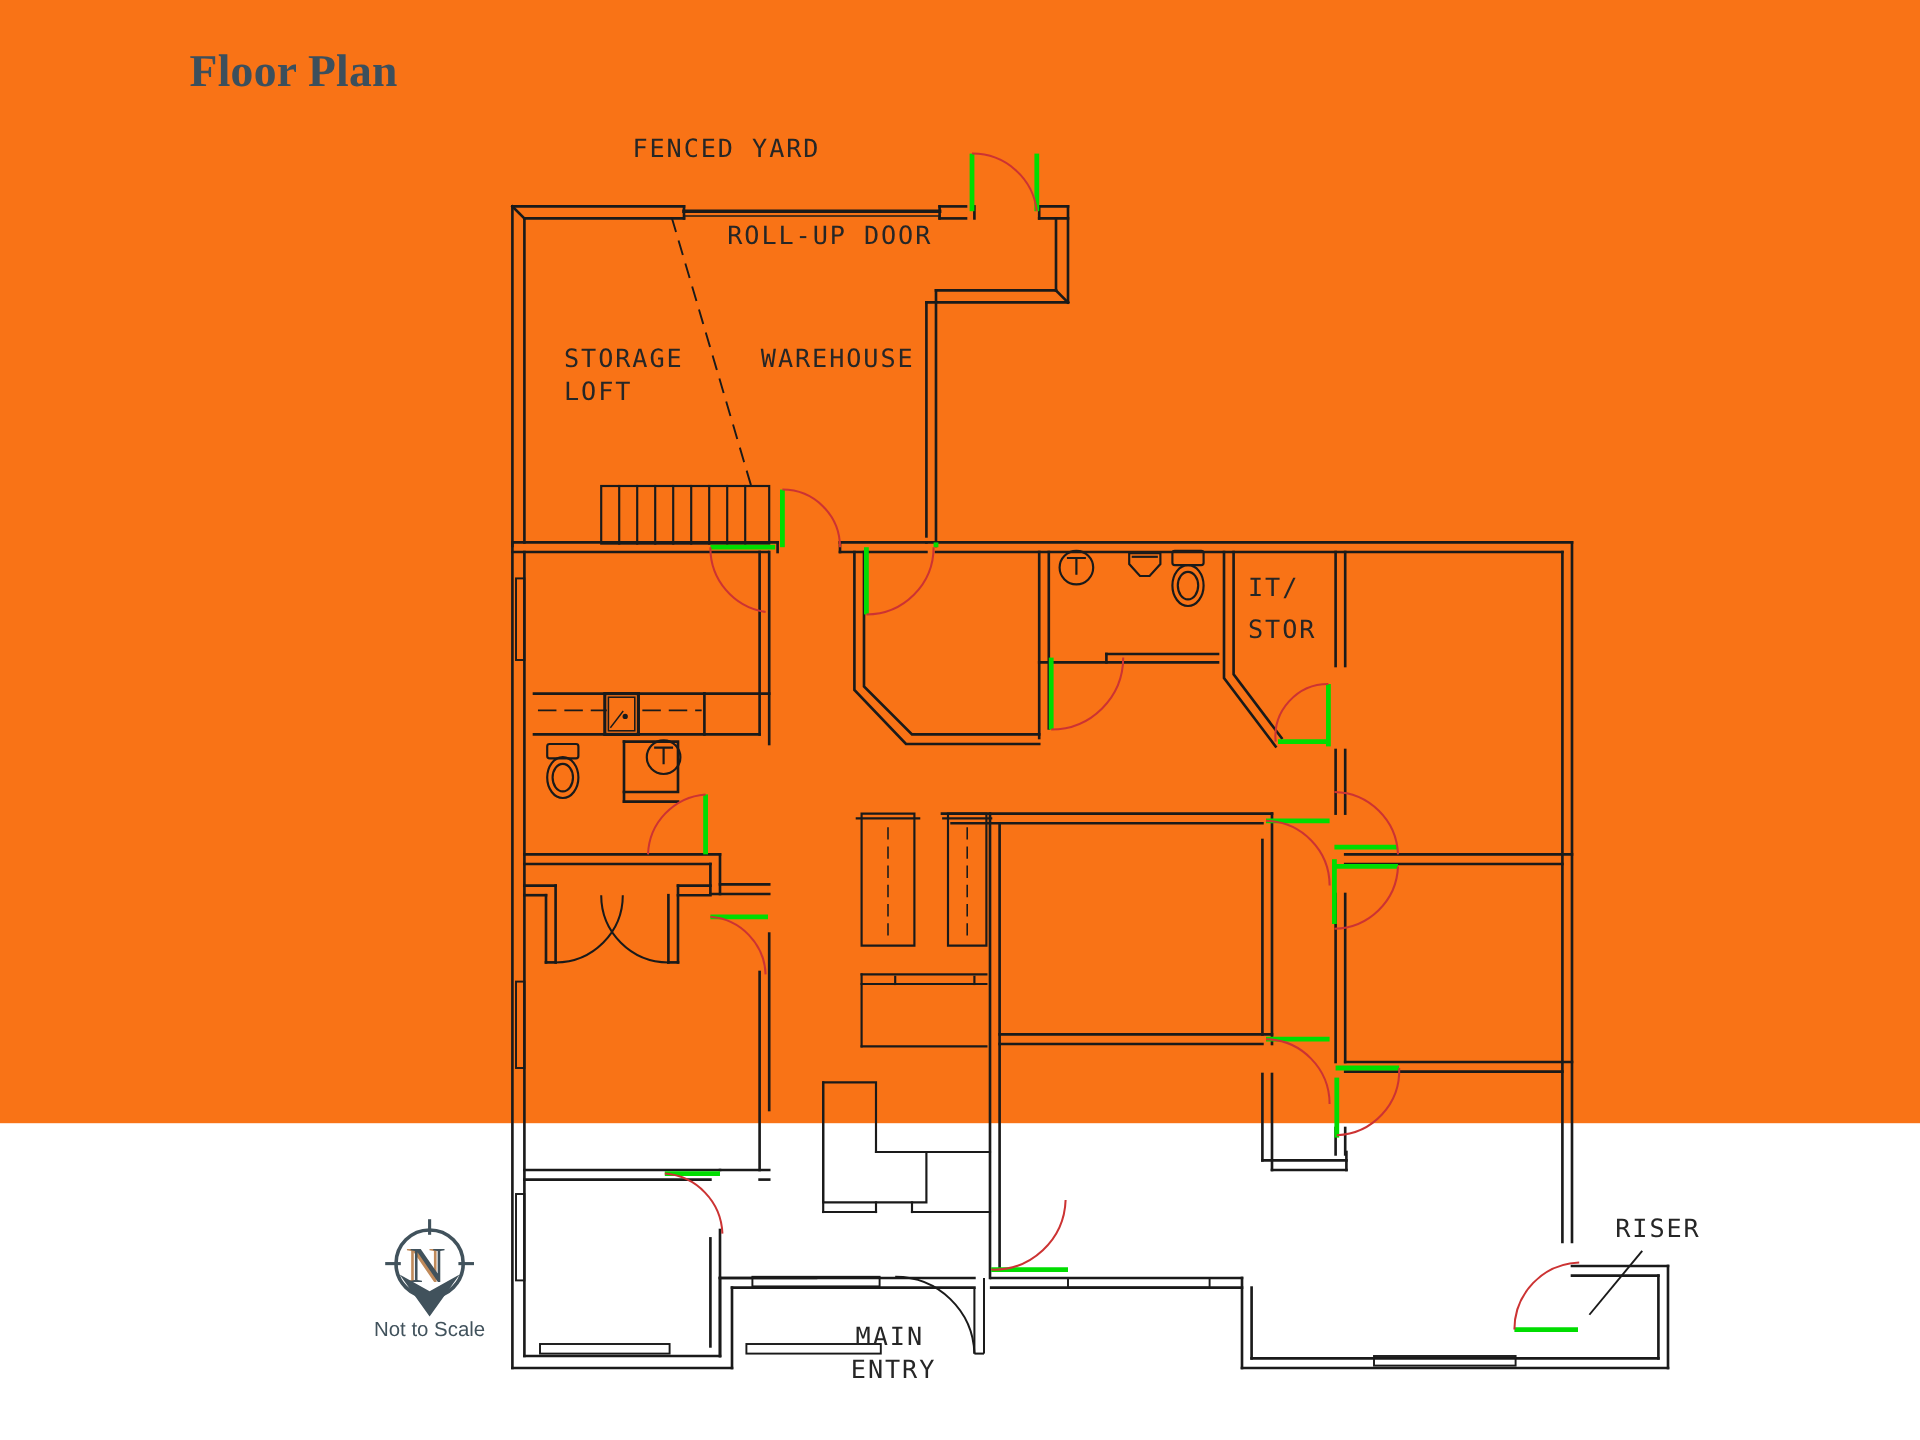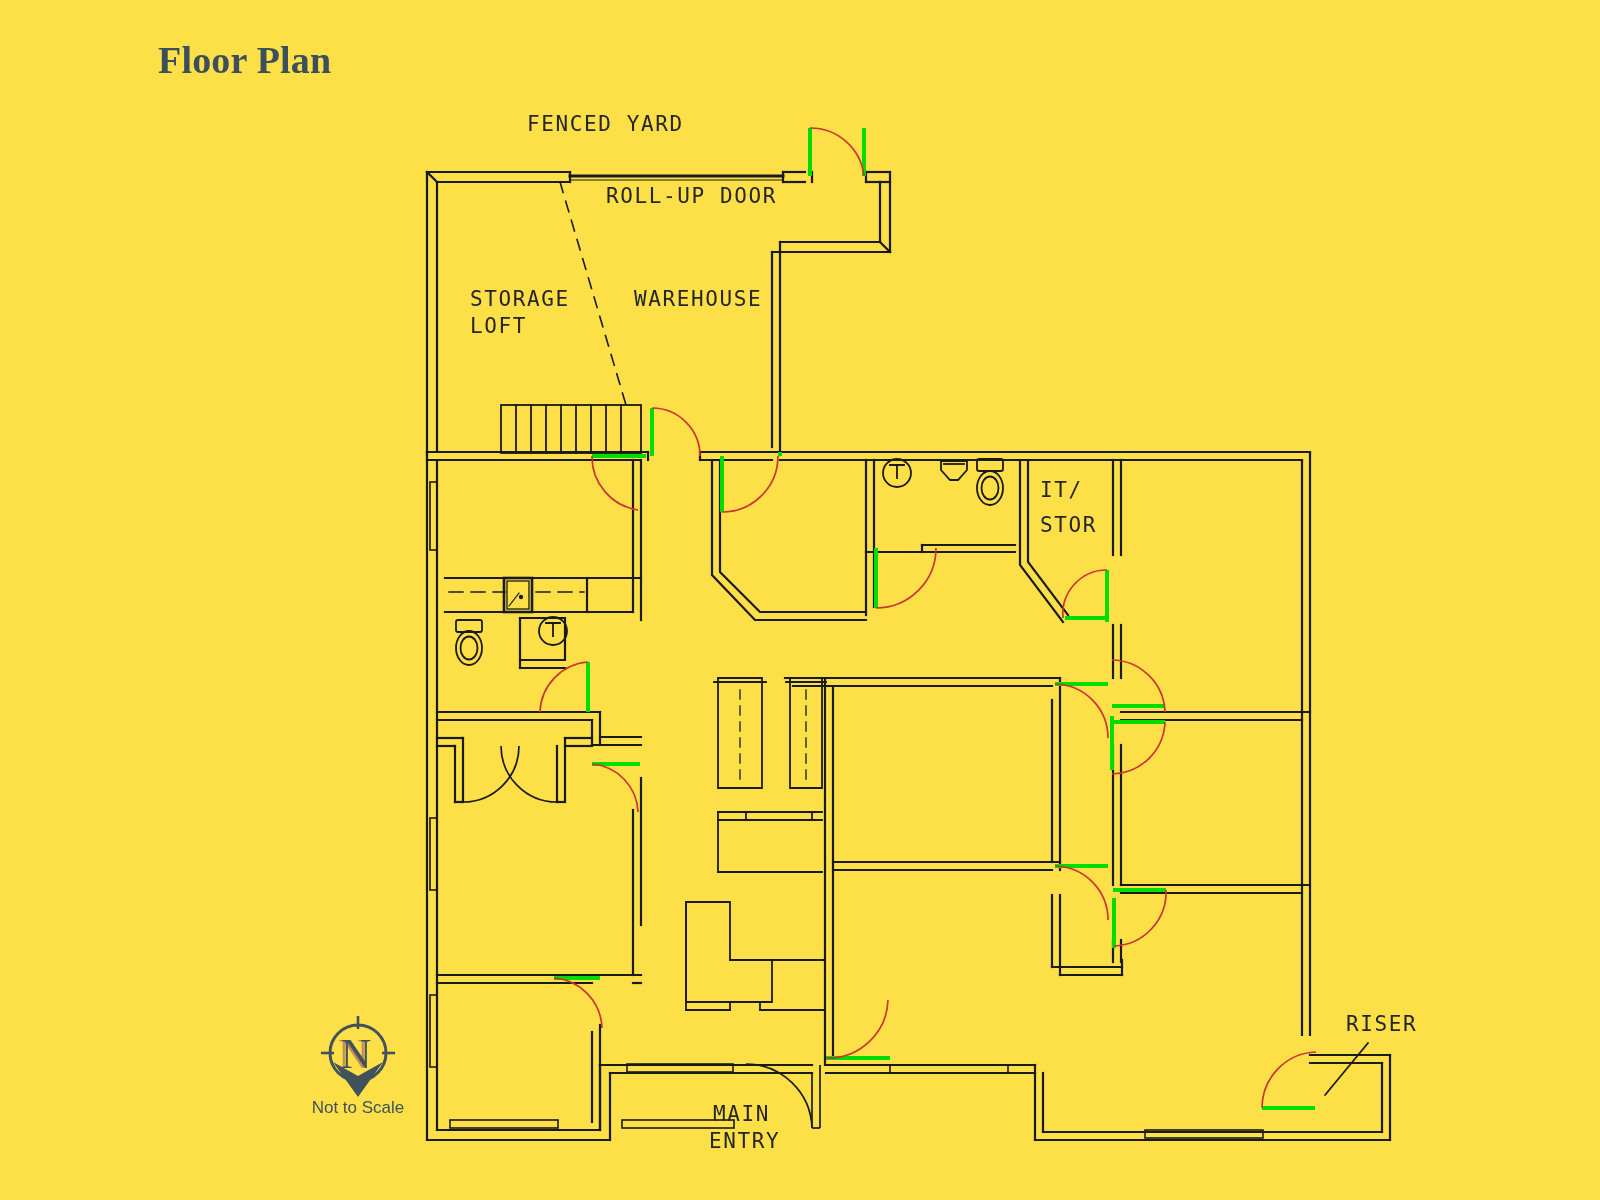--- a/index.html
+++ b/index.html
@@ -7,22 +7,22 @@
     padding: 0;
     background: #ffffff;
     width: 1600px;
     height: 1200px;
     overflow: hidden;
     font-family: "Liberation Sans", sans-serif;
   }
   #page {
     position: relative;
     width: 1600px;
-    height: 1200px;
-    background: #fde047;
+    height: 936px;
+    background: #f97316;
   }
   #page-title {
     position: absolute;
     left: 158px;
     top: 38px;
     font-family: "Liberation Serif", serif;
     font-size: 38px;
     font-weight: 700;
     color: #3c4f5c;
     letter-spacing: 0.2px;

